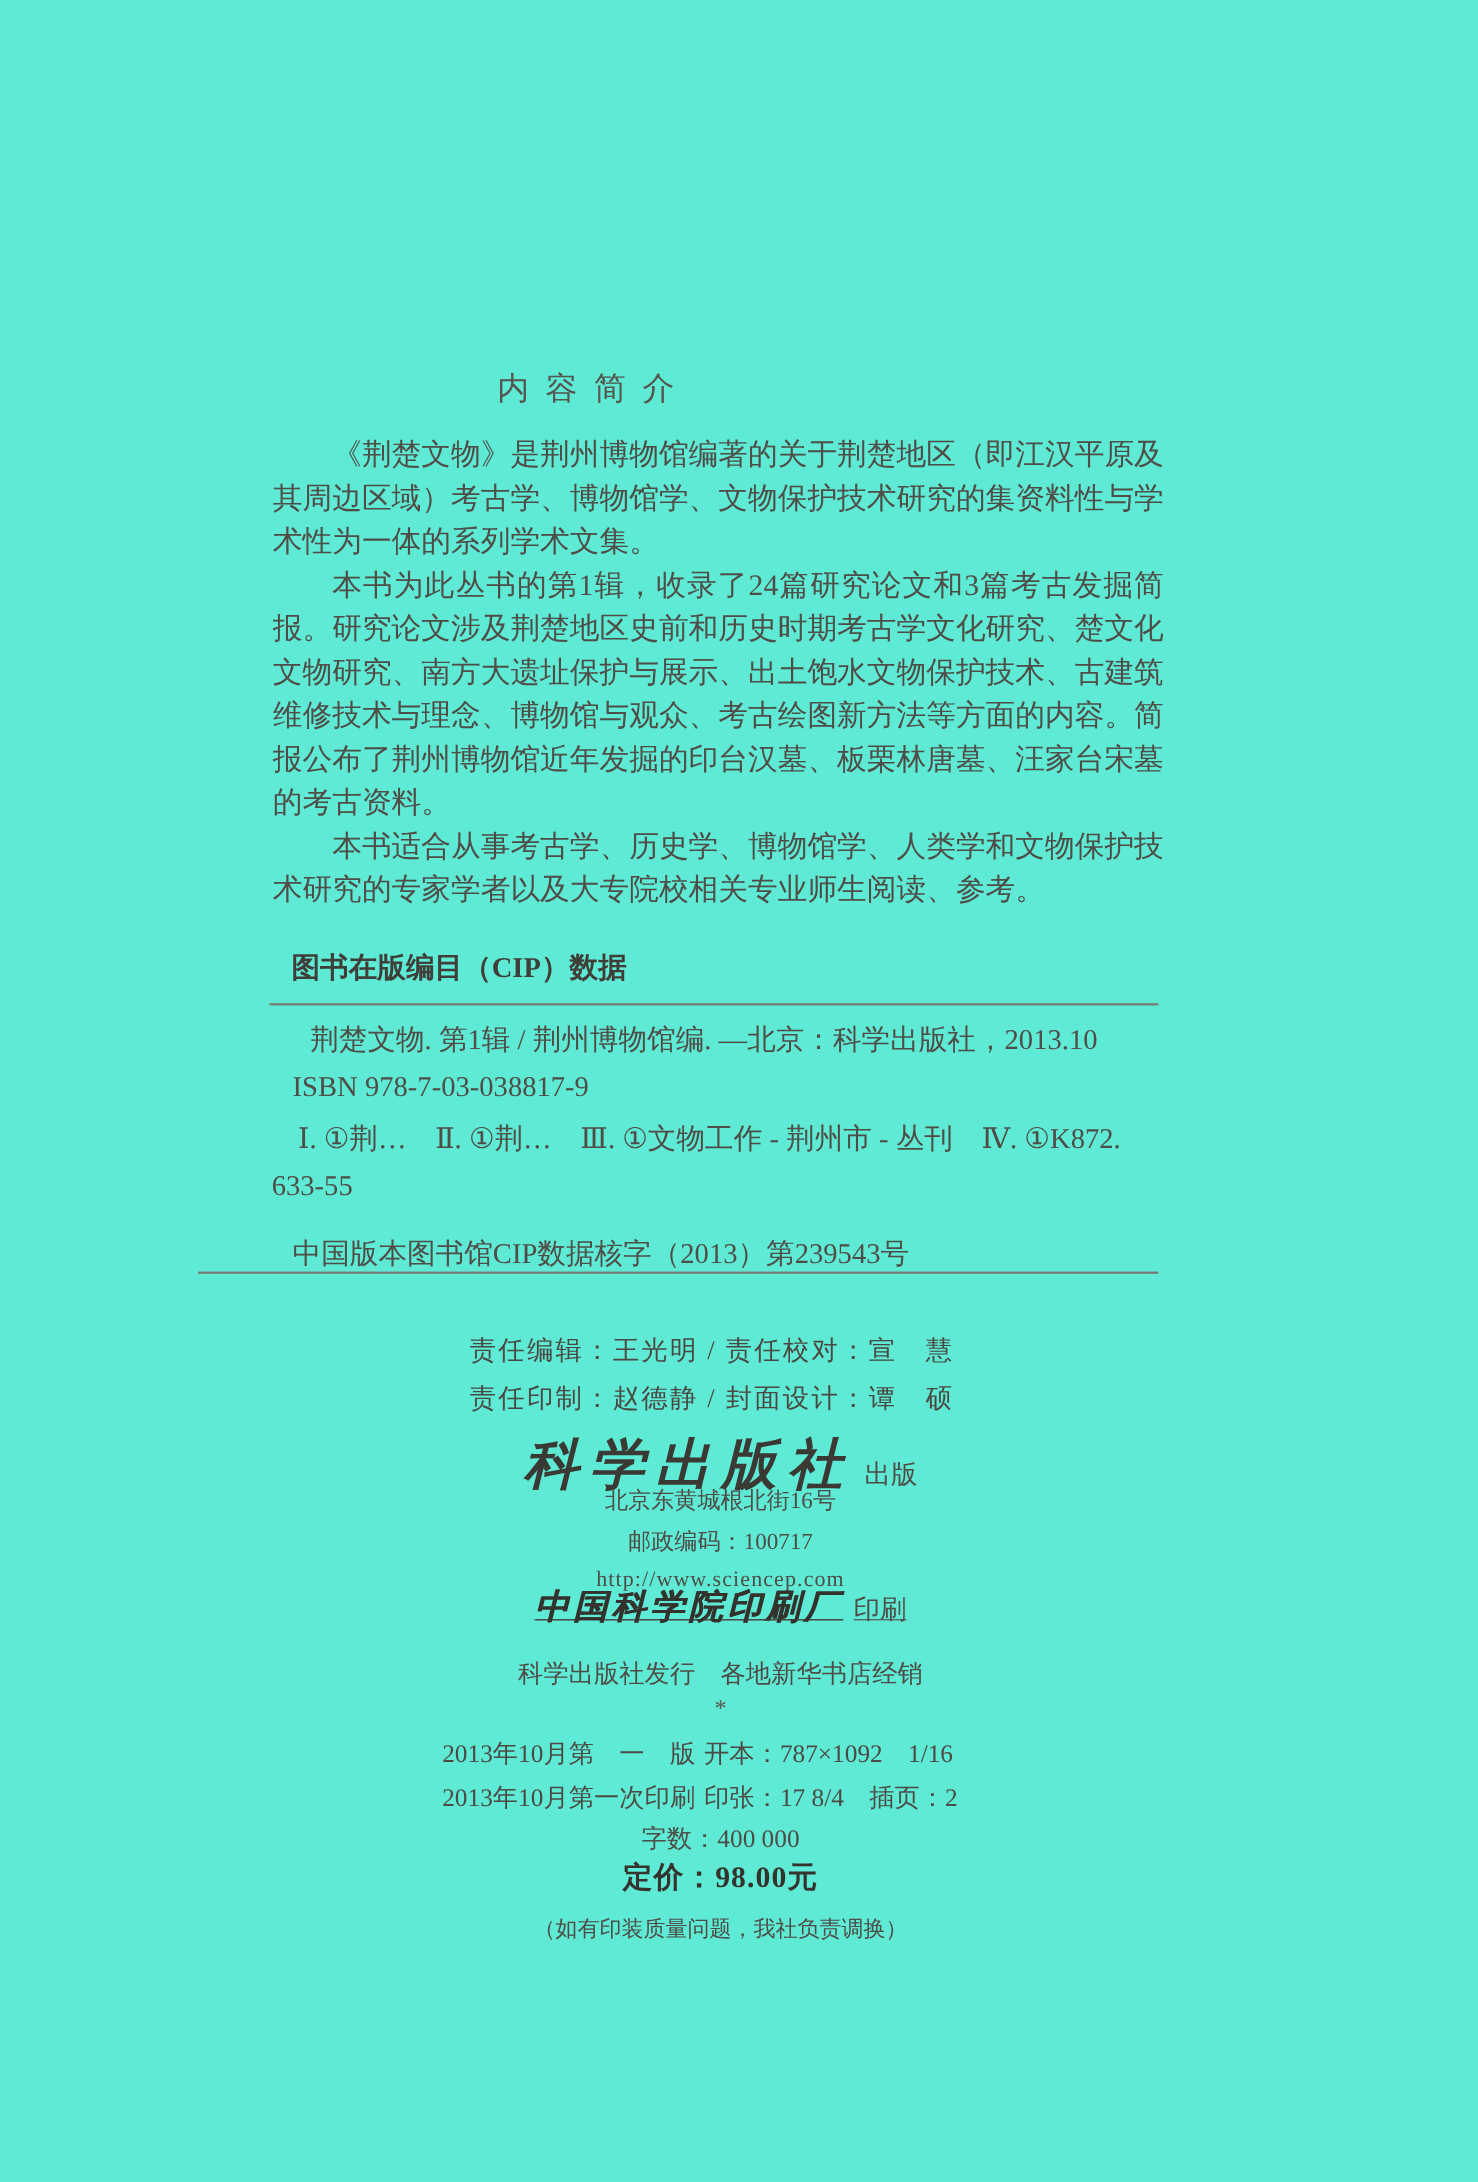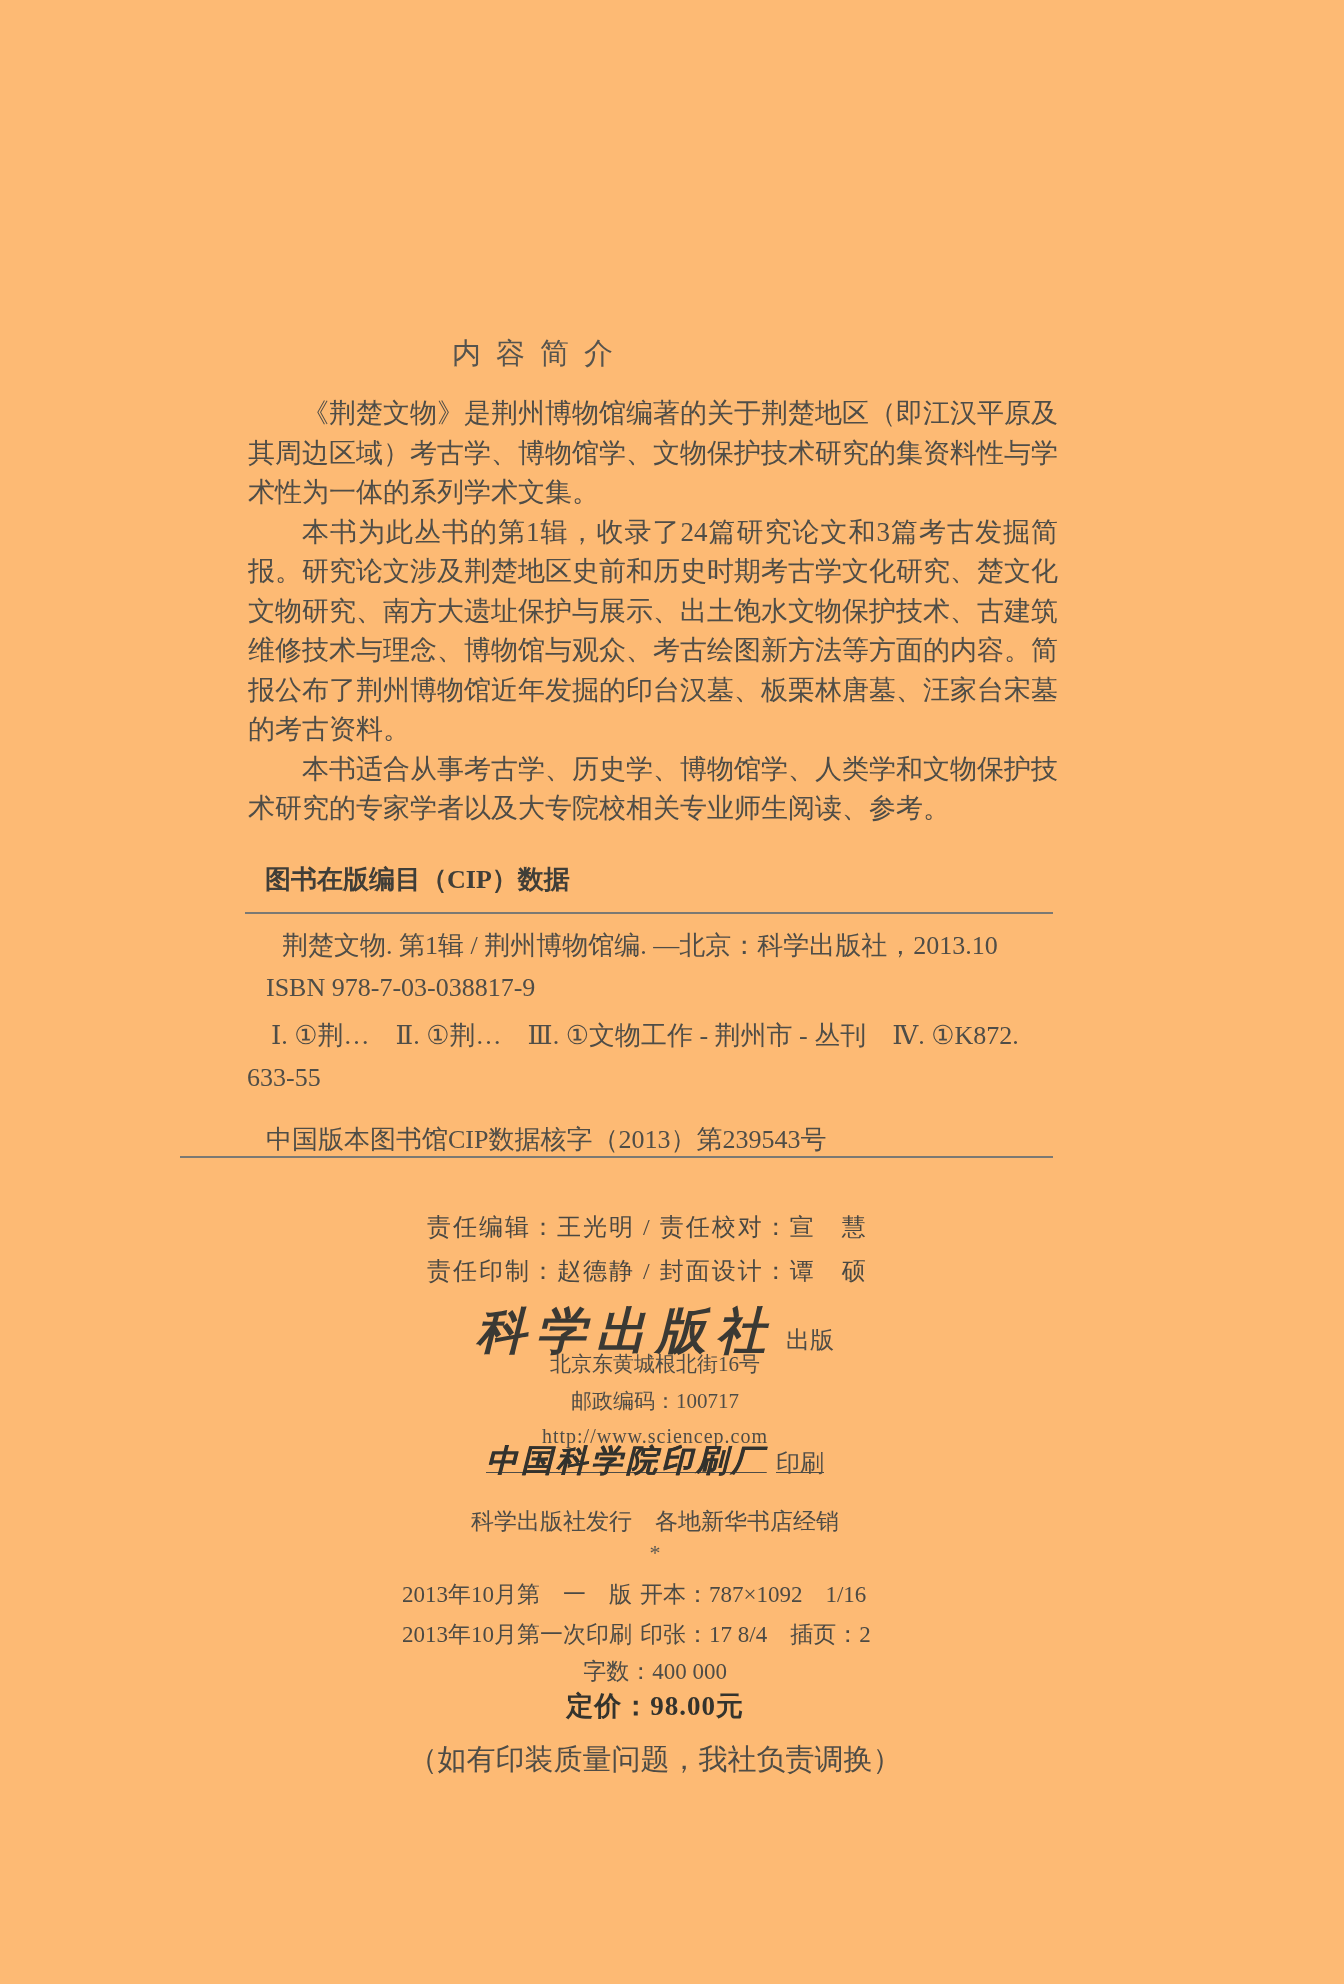--- a/index.html
+++ b/index.html
@@ -1,20 +1,20 @@
 <!DOCTYPE html>
 <html><head>
 <meta charset="utf-8">
 <style>
   html,body { margin:0; padding:0; background:#e9e9e7; }
   .page {
     position:relative;
     width:1344px; height:1984px;
     margin:0 auto;
-    background:#fdba74;
+    background:#5eead4;
     font-family:"Liberation Serif","DejaVu Serif",serif;
     color:#4e4c46;
     overflow:hidden;
   }
   .abs { position:absolute; }
 
   .intro-title {
     left:452px; top:334px;
     font-size:29px; letter-spacing:15px;
     color:#56544e; white-space:nowrap;
@@ -66,21 +66,21 @@
 
   .print-grid {
     left:402px; top:1582px;
     display:grid; grid-template-columns:238px auto;
     row-gap:14px;
     font-size:23px; line-height:26px; color:#4c4a44;
     white-space:nowrap;
   }
   .word-count { top:1656px; font-size:23px; }
   .price-line { top:1688px; font-size:27px; font-weight:bold; color:#34332d; letter-spacing:1px; }
-  .notice-line { top:1740px; font-size:29px; }
+  .notice-line { top:1740px; font-size:20px; }
 </style>
 </head>
 <body>
 
 <div class="page">
 
   <div class="abs intro-title">内容简介</div>
 
   <div class="abs intro-body">
     <p>《荆楚文物》是荆州博物馆编著的关于荆楚地区（即江汉平原及其周边区域）考古学、博物馆学、文物保护技术研究的集资料性与学术性为一体的系列学术文集。</p>

